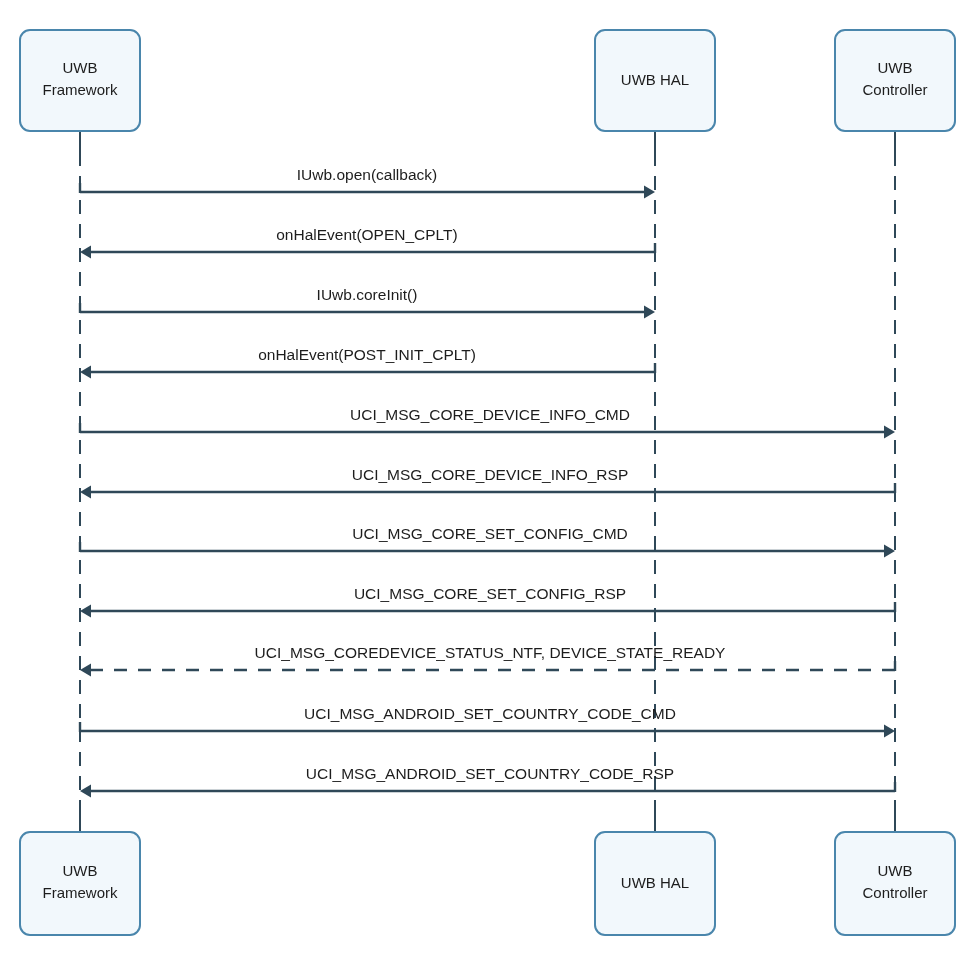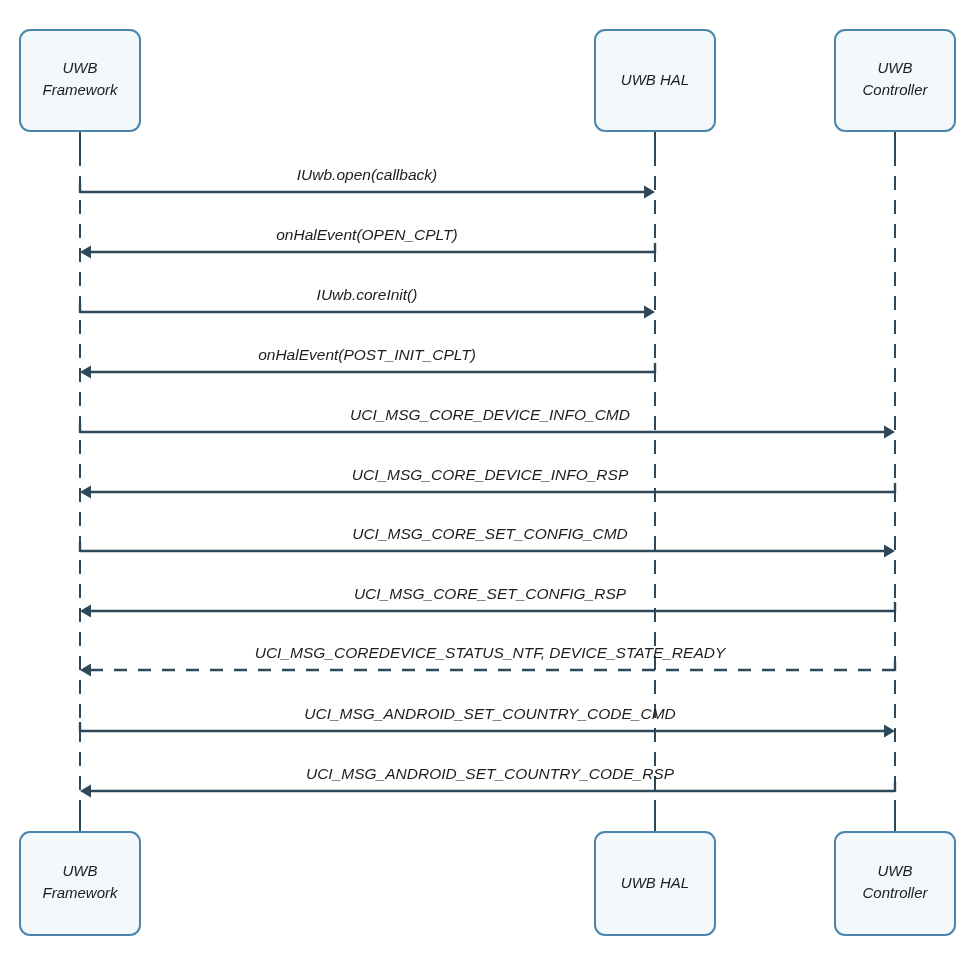--- a/index.html
+++ b/index.html
@@ -10,21 +10,20 @@
   body {
     width: 977px;
     height: 956px;
     font-family: "Liberation Sans", sans-serif;
     overflow: hidden;
   }
   #diagram-root {
     position: relative;
     width: 977px;
     height: 956px;
-    font-style: italic;
   }
   svg#seq-svg {
     position: absolute;
     top: 0;
     left: 0;
     width: 977px;
     height: 956px;
     display: block;
   }
   .lifeline-box-rect {

